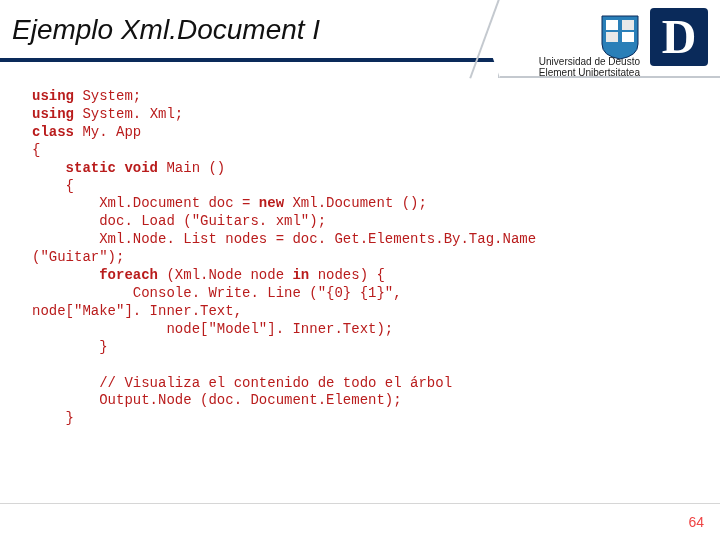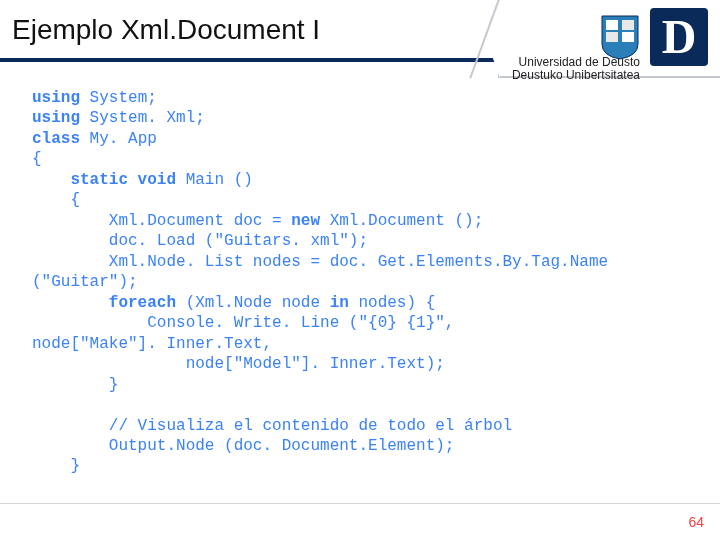--- a/index.html
+++ b/index.html
@@ -24,20 +24,21 @@
     background: #ffffff;
   }
   .title-text {
     position: absolute;
     top: 14px;
     left: 12px;
     font-size: 28px;
     color: #111111;
     font-family: Verdana, Arial, sans-serif;
     letter-spacing: 0px;
+    font-style: italic;
   }
   .title-rule {
     position: absolute;
     top: 58px;
     left: 0;
     width: 720px;
     height: 4px;
     background: #0a2a5a;
   }
   .tab {
@@ -92,35 +93,35 @@
     font-family: Georgia, 'Times New Roman', serif;
     font-size: 48px;
     line-height: 58px;
     text-align: center;
     font-weight: bold;
   }
   .logo-labels {
     position: absolute;
     top: 56px;
     right: 80px;
-    text-align: right;
-    font-size: 12px;
+    text-align: left;
+    font-size: 10px;
     color: #222;
     line-height: 1.1;
     font-family: Arial, sans-serif;
   }
   .code-block {
     position: absolute;
     top: 88px;
     left: 32px;
     width: 656px;
     font-family: "Courier New", monospace;
-    font-size: 16px;
+    font-size: 14px;
     line-height: 1.28;
-    color: #3b82f6;
+    color: #b91c1c;
     white-space: pre;
   }
   .kw { font-weight: bold; }
   .page-num {
     position: absolute;
     bottom: 10px;
     right: 16px;
     font-size: 14px;
     color: #ef4444;
     font-family: Verdana, Arial, sans-serif;
@@ -151,21 +152,21 @@
         <path d="M2 2 H38 V30 Q38 42 20 45 Q2 42 2 30 Z" fill="#2a7fb8" stroke="#0a2a5a" stroke-width="1"></path>
         <rect x="6" y="6" width="12" height="10" fill="#ffffff"></rect>
         <rect x="22" y="6" width="12" height="10" fill="#e8e8e8"></rect>
         <rect x="6" y="18" width="12" height="10" fill="#e8e8e8"></rect>
         <rect x="22" y="18" width="12" height="10" fill="#ffffff"></rect>
       </svg>
       <div class="logo-d">D</div>
     </div>
     <div class="logo-labels">
       <div>Universidad de Deusto</div>
-      <div>Deustuko Unibertsitatea</div>
+      <div>Element Unibertsitatea</div>
     </div>
   </div>
 
   <div class="code-block"><span class="kw">using</span><span> System;</span>
 <span class="kw">using</span><span> System. Xml;</span>
 <span class="kw">class</span><span> My. App</span>
 <span>{</span>
 <span class="kw">    static void</span><span> Main ()</span>
 <span>    {</span>
 <span>        Xml.Document doc = </span><span class="kw">new</span><span> Xml.Document ();</span>

